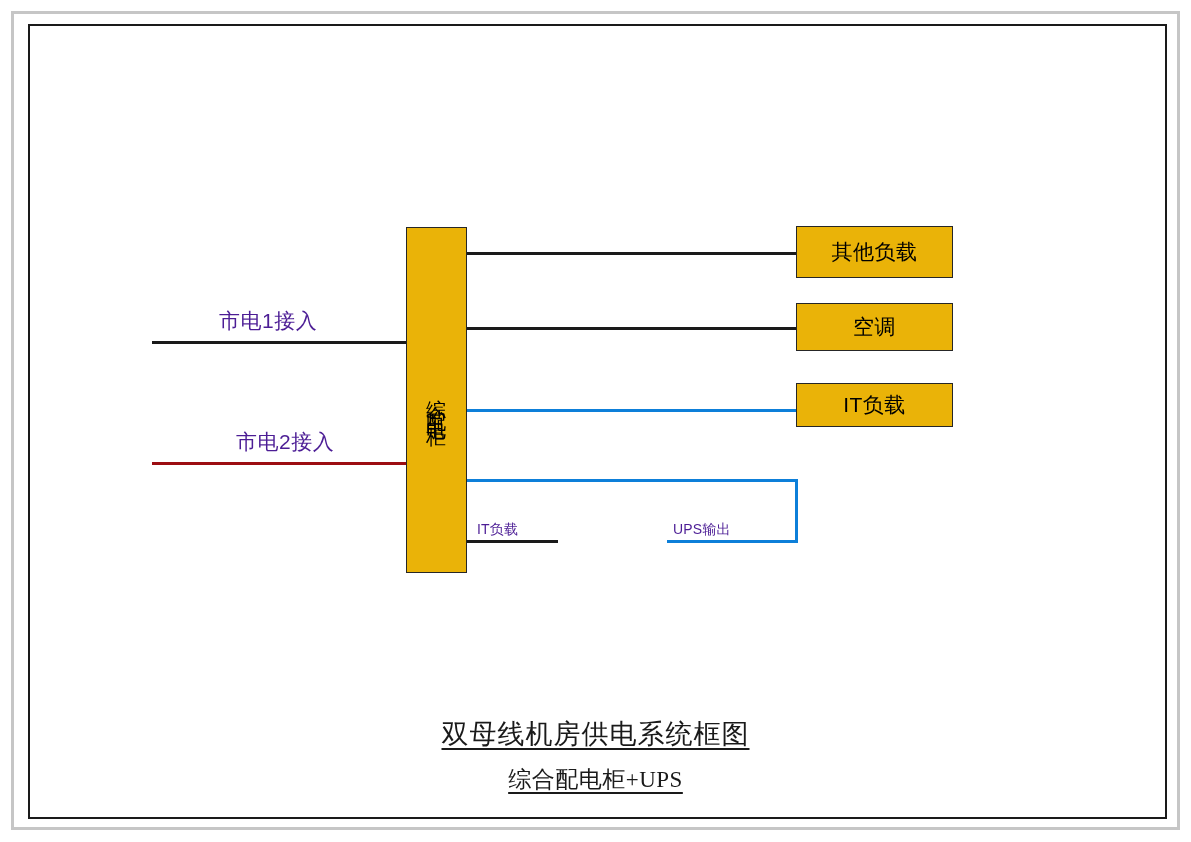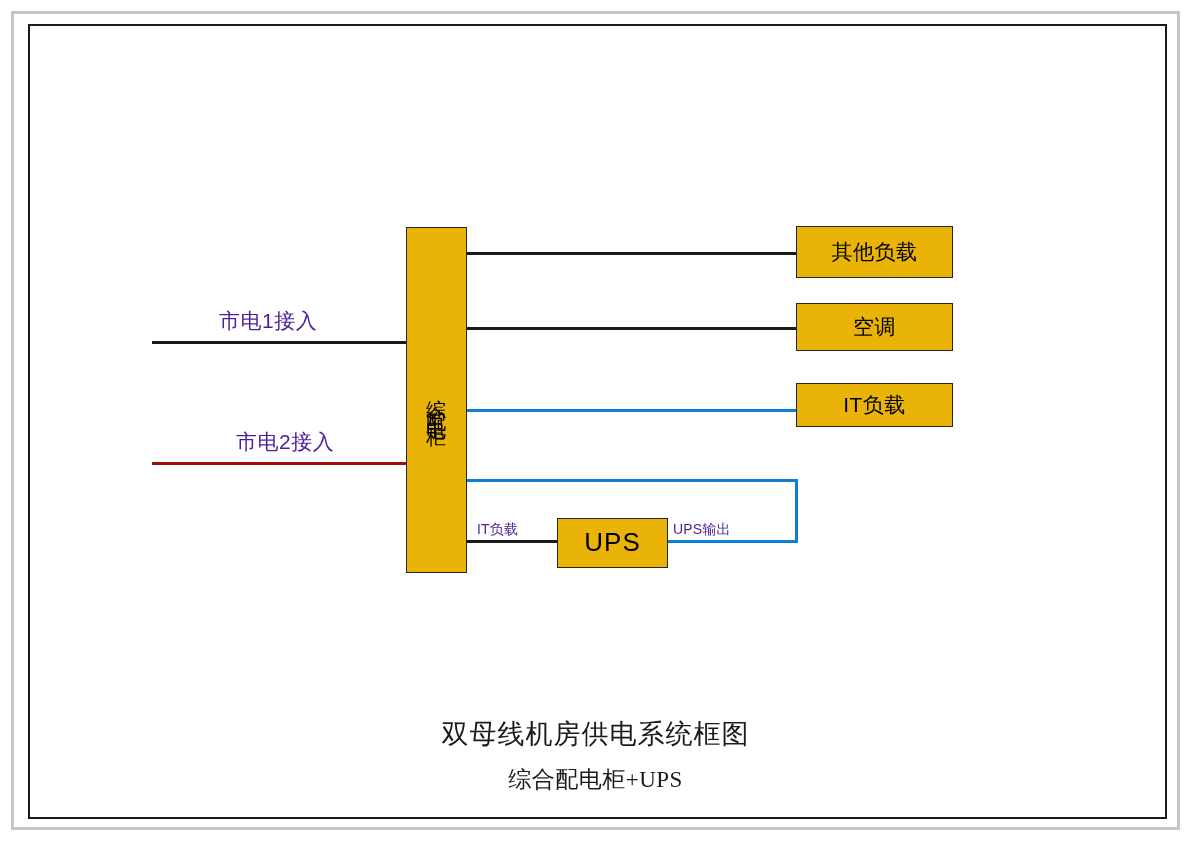--- a/index.html
+++ b/index.html
@@ -119,20 +119,21 @@
     top: 716px;
     font-size: 27px;
     letter-spacing: 1px;
   }
   #diagram-subtitle {
     top: 764px;
     font-size: 23px;
     letter-spacing: 0.5px;
   }
   .title-block span {
+    text-decoration: underline;
     text-underline-offset: 5px;
     text-decoration-thickness: 1.5px;
   }
 </style>
 </head>
 <body>
 
 <div id="canvas">
 
   <div class="frame-outer"></div>
@@ -153,23 +154,20 @@
   <div class="wire v blue" style="left:795px; top:479px; height:64px;"></div>
 
   <div class="wire h blue" style="left:667px; top:540px; width:131px;"></div>
 
   <div class="wire h" style="left:465px; top:540px; width:93px;"></div>
 
   <div class="node" id="cabinet">
     <span class="node-label">综合配电柜</span>
   </div>
 
-  <div class="node" id="ups-box">
-    <span class="node-label">UPS</span>
-  </div>
 
   <div class="node" id="load-other">
     <span class="node-label">其他负载</span>
   </div>
 
   <div class="node" id="load-hvac">
     <span class="node-label">空调</span>
   </div>
 
   <div class="node" id="load-it">

